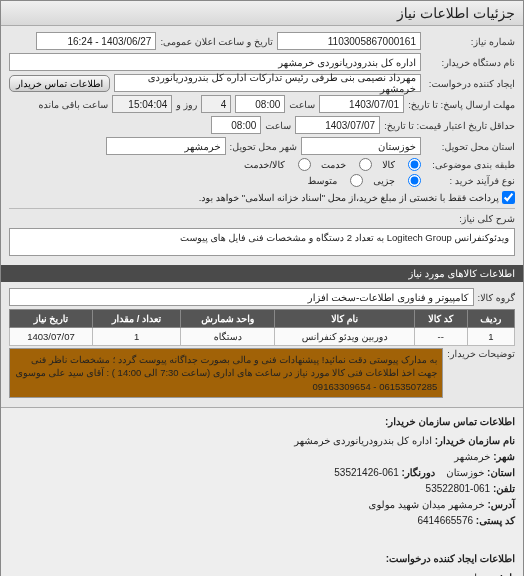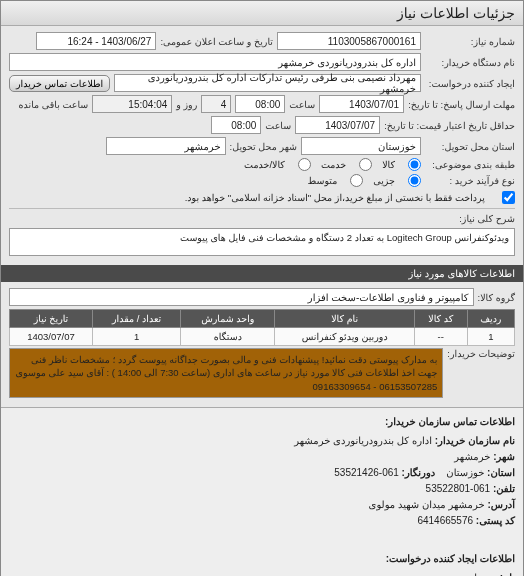--- a/index.html
+++ b/index.html
@@ -55,21 +55,21 @@
   background: linear-gradient(#f8f8f8,#d0d0d0);
   border: 1px solid #888;
   padding: 2px 6px;
   font-size: 9.5px;
   cursor: pointer;
   border-radius: 5px;
 }
 .radio-row { display: flex; gap: 10px; align-items: center; }
 .radio { display: inline-flex; align-items: center; gap: 13px; font-size: 9.5px; }
 .radio input { margin: 0; }
-.chk { display: inline-flex; align-items: center; gap: 17px; font-size: 9.5px; }
+.chk { display: inline-flex; align-items: center; gap: 3px; font-size: 9.5px; }
 .desc-box {
   background: #fff;
   border: 1px solid #999;
   padding: 3px 5px;
   font-size: 9.5px;
   width: 100%;
   min-height: 28px;
   line-height: 1.3;
 }
 table.grid {
@@ -77,21 +77,21 @@
   border-collapse: collapse;
   font-size: 9.5px;
   background: #fff;
   margin-top: 2px;
 }
 table.grid th {
   background: #555;
   color: #fff;
   border: 1px solid #888;
   padding: 3px 5px;
-  font-weight: normal;
+  font-weight: bold;
 }
 table.grid td {
   border: 1px solid #bbb;
   padding: 3px 4px;
   text-align: center;
   background: #fafafa;
 }
 .notes {
   background: #a16207;
   border: 1px solid #999;
@@ -142,21 +142,21 @@
       <button class="btn">اطلاعات تماس خریدار</button>
     </div>
 
     <div class="row">
       <span class="lbl lbl-w">مهلت ارسال پاسخ: تا تاریخ:</span>
       <span class="field" style="width:85px">1403/07/01</span>
       <span class="lbl">ساعت</span>
       <span class="field" style="width:50px">08:00</span>
       <span class="field ro" style="width:30px;text-align:center">4</span>
       <span class="lbl">روز و</span>
-      <span class="field ro" style="width:80px">15:04:04</span>
+      <span class="field ro" style="width:60px">15:04:04</span>
       <span class="lbl">ساعت باقی مانده</span>
     </div>
 
     <div class="row">
       <span class="lbl lbl-w">حداقل تاریخ اعتبار قیمت: تا تاریخ:</span>
       <span class="field" style="width:85px">1403/07/07</span>
       <span class="lbl">ساعت</span>
       <span class="field" style="width:50px">08:00</span>
     </div>
 

